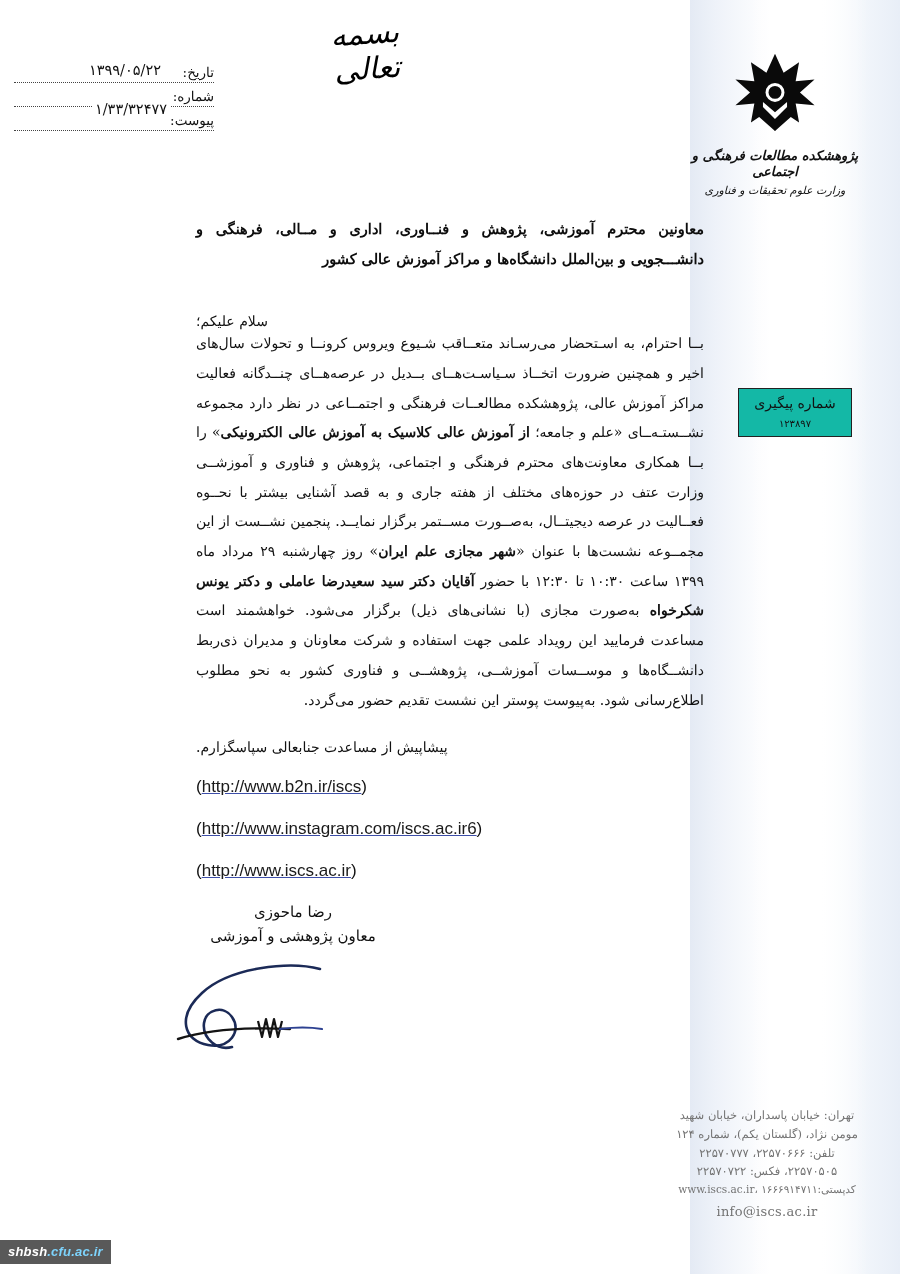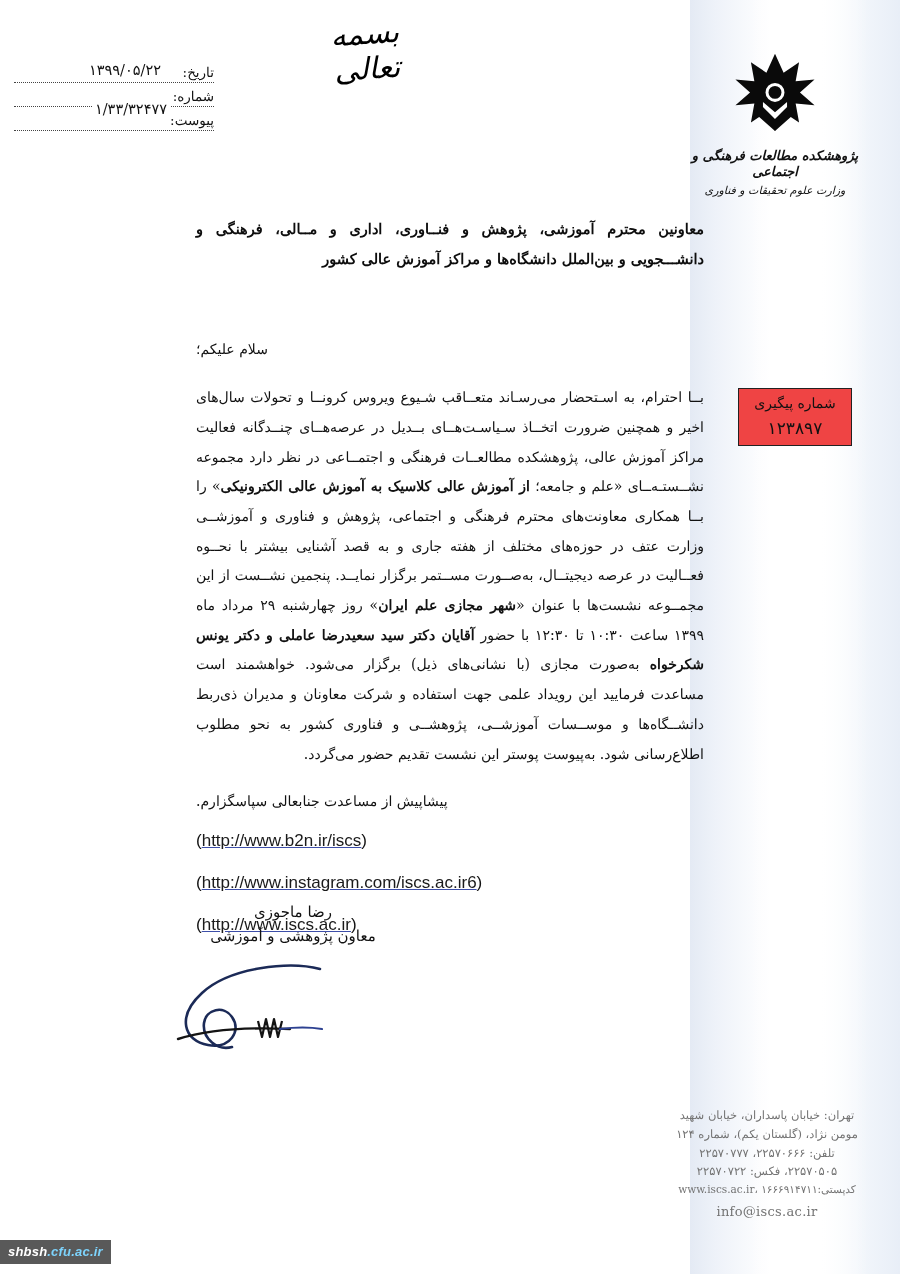--- a/index.html
+++ b/index.html
@@ -134,34 +134,34 @@
     margin-top: 3px;
   }
 
   
   .tracking-box {
     position: absolute;
     top: 388px;
     right: 48px;
     width: 100px;
     border: 1.4px solid #222;
-    background: #ef4444;
+    background: #14b8a6;
     padding: 5px 6px 7px 6px;
     text-align: center;
     z-index: 4;
     font-family: "DejaVu Serif", "Liberation Serif", serif;
   }
   .tracking-label {
     font-size: 14px;
     color: #111;
     white-space: nowrap;
     line-height: 1.35;
   }
   .tracking-value {
-    font-size: 17px;
+    font-size: 10px;
     color: #111;
     margin-top: 5px;
     letter-spacing: 1px;
   }
 
   
   .body-col {
     position: absolute;
     top: 214px;
     right: 196px;
@@ -171,27 +171,26 @@
   }
   .addressee {
     font-size: 14.5px;
     font-weight: 700;
     line-height: 2.05;
     text-align: justify;
     color: #0d0d0d;
     letter-spacing: -0.1px;
   }
   .salutation {
-    margin-top: 68px;
+    margin-top: 40px;
     text-align: left;
     font-size: 14px;
     color: #111;
   }
   .para {
-    margin-top: 26px;
     font-size: 14px;
     line-height: 2.12;
     text-align: justify;
     color: #111;
     letter-spacing: -0.05px;
   }
   .para b { font-weight: 700; }
   .closing {
     margin-top: 24px;
     text-align: left;

